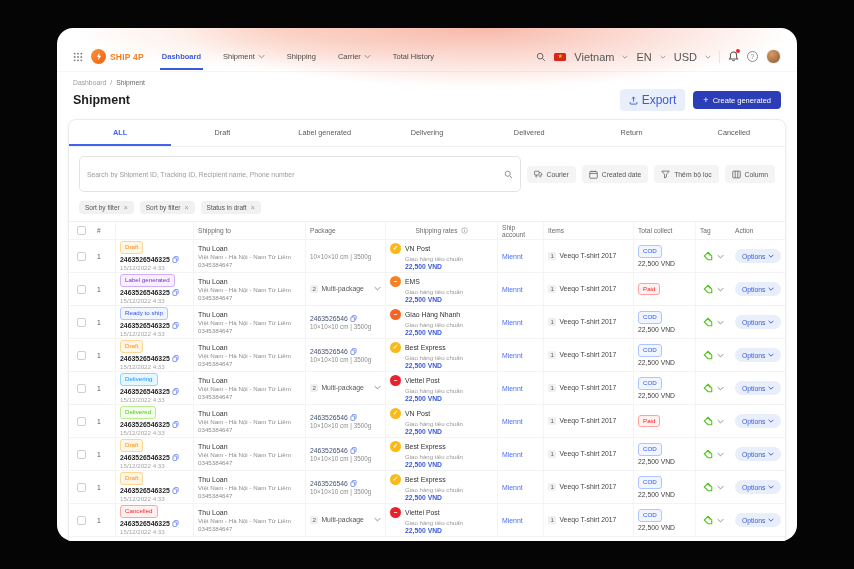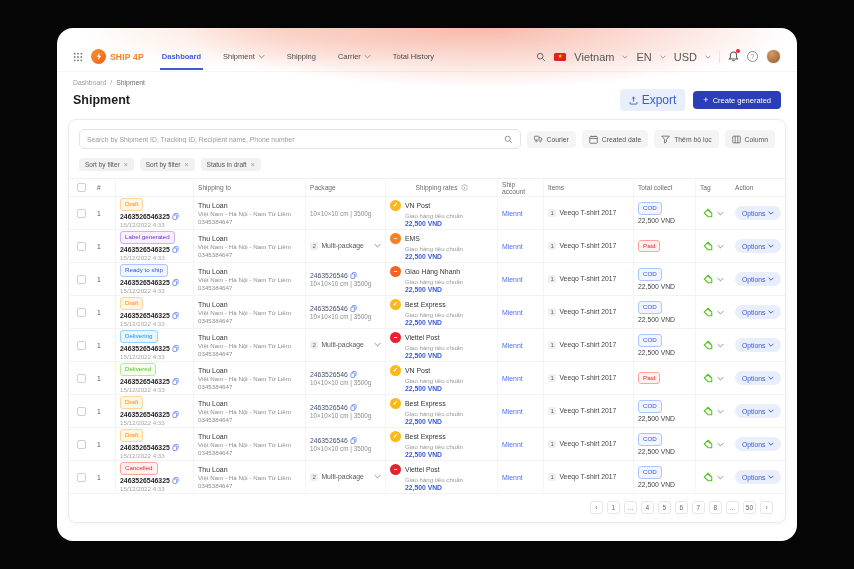--- a/index.html
+++ b/index.html
@@ -37,21 +37,21 @@
   .page-title { font-size:12.5px; font-weight:bold; color:#1f1f1f; flex:1; }
   .btn-export { display:flex; align-items:center; gap:4px; background:#e9eefb; color:#3b5bdb; border:none; font-size:12px; padding:4px 9px; border-radius:4px; cursor:pointer; }
   .btn-create { display:flex; align-items:center; gap:4px; background:#2b3eb8; color:#fff; border:none; font-size:7.5px; padding:4.5px 10px; border-radius:4px; margin-left:8px; cursor:pointer; }
   .btn-create .plus { font-size:9px; line-height:1; }
   
   .card { margin:0 11px 0 11px; background:#fff; border:1px solid #ececec; border-radius:8px; box-shadow:0 1px 5px rgba(0,0,0,.05); overflow:hidden; }
   .tabs { display:grid; grid-template-columns:repeat(7,1fr); border-bottom:1px solid #f0f0f0; }
   .tab { text-align:center; font-size:7.3px; color:#5a5a5a; padding:8px 0 7px; border-bottom:2px solid transparent; cursor:pointer; }
   .tab.active { color:#4263eb; border-bottom-color:#4263eb; font-weight:bold; }
   .filter-row { display:flex; align-items:center; gap:6px; padding:9px 10px 5px; }
-  .search-box { flex:1; display:flex; align-items:center; border:1px solid #e3e3e3; border-radius:5px; height:20px; padding:0 7px; }
+  .search-box { flex:1; display:flex; align-items:center; border:1px solid #e3e3e3; border-radius:5px; height:36px; padding:0 7px; }
   .search-box input { flex:1; border:none; outline:none; font-size:6.8px; color:#333; background:transparent; }
   .search-box input::placeholder { color:#9b9b9b; }
   .fbtn { display:flex; align-items:center; gap:4px; background:#f4f4f4; border:none; border-radius:4px; font-size:6.8px; color:#555; padding:4.5px 7px; cursor:pointer; white-space:nowrap; }
   .chips { display:flex; gap:6px; padding:4px 10px 7px; }
   .chip { display:flex; align-items:center; gap:4px; background:#f1f1f1; border-radius:4px; font-size:6.5px; color:#555; padding:3px 6px; cursor:pointer; }
   .chip .x { color:#999; font-size:7px; cursor:pointer; }
   
   .thead, .trow { display:grid; grid-template-columns:24px 22px 78px 112px 80px 112px 46px 90px 62px 36px 58px; align-items:stretch; }
   .thead { height:18px; border-top:1px solid #f0f0f0; }
   .thead .c { font-size:6.6px; color:#6b6b6b; }
@@ -214,20 +214,49 @@
           </svg>
         <span>Export</span>
       </button>
       <button class="btn-create">
         <span class="plus">+</span>
         <span>Create generated</span>
       </button>
     </div>
 
     <div class="card">
+      <div class="tabs">
+  <div class="tab active">
+    <span>ALL</span>
+  </div>
+
+  <div class="tab">
+    <span>Draft</span>
+  </div>
+
+  <div class="tab">
+    <span>Label generated</span>
+  </div>
+
+  <div class="tab">
+    <span>Delivering</span>
+  </div>
+
+  <div class="tab">
+    <span>Delivered</span>
+  </div>
+
+  <div class="tab">
+    <span>Return</span>
+  </div>
+
+  <div class="tab">
+    <span>Cancelled</span>
+  </div>
+</div>
 
       <div class="filter-row">
         <div class="search-box">
           <input type="text" placeholder="Search by Shipment ID, Tracking ID, Recipient name, Phone number" style="">
           <span>
             <svg width="9" height="9" viewBox="0 0 12 12">
                 <circle cx="5" cy="5" r="3.4" fill="none" stroke="#888" stroke-width="1.2"></circle>
                 <line x1="7.6" y1="7.6" x2="10.6" y2="10.6" stroke="#888" stroke-width="1.2"></line>
               </svg>
           </span>

